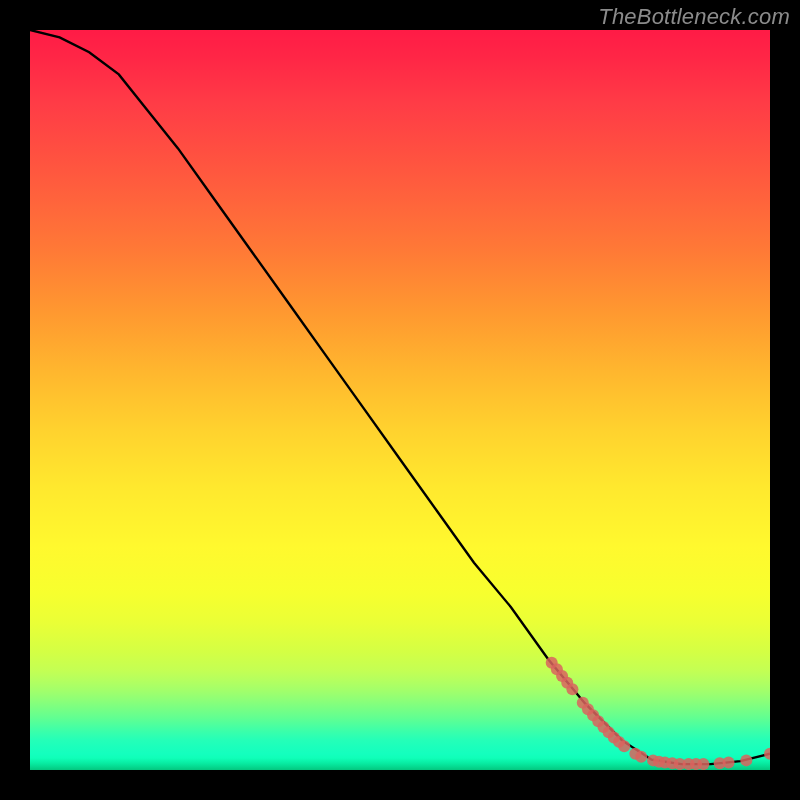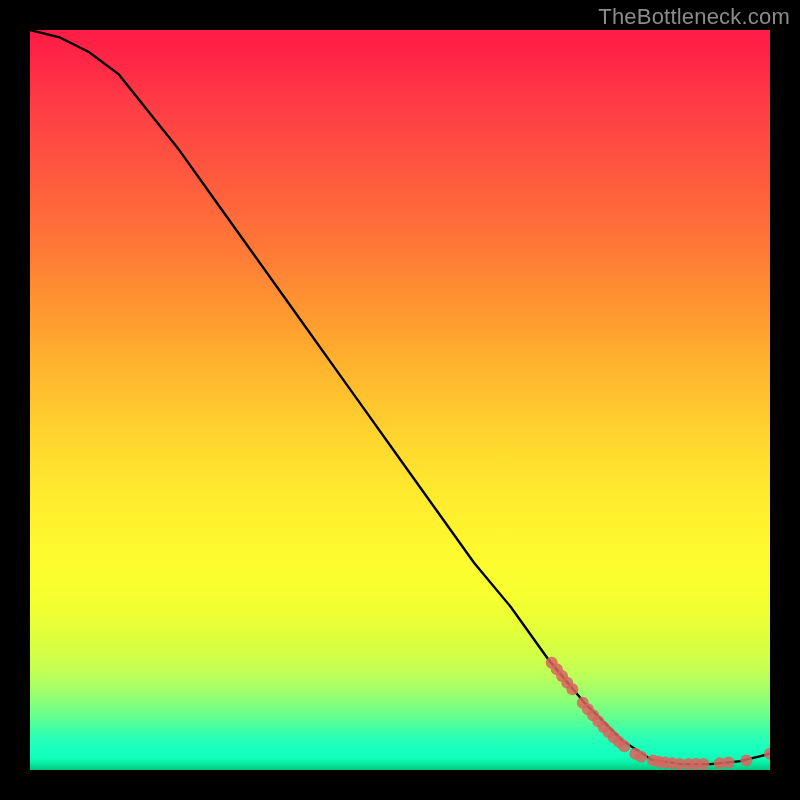--- a/index.html
+++ b/index.html
@@ -9,20 +9,21 @@
     height: 800px;
     background: #000;
     overflow: hidden;
     font-family: Arial, Helvetica, sans-serif;
   }
   .frame {
     position: relative;
     width: 800px;
     height: 800px;
     background: #000;
+    font-style: italic;
   }
   .watermark {
     position: absolute;
     top: 4px;
     right: 10px;
     color: #8b8b8b;
     font-size: 22px;
     letter-spacing: 0.2px;
     z-index: 10;
   }

